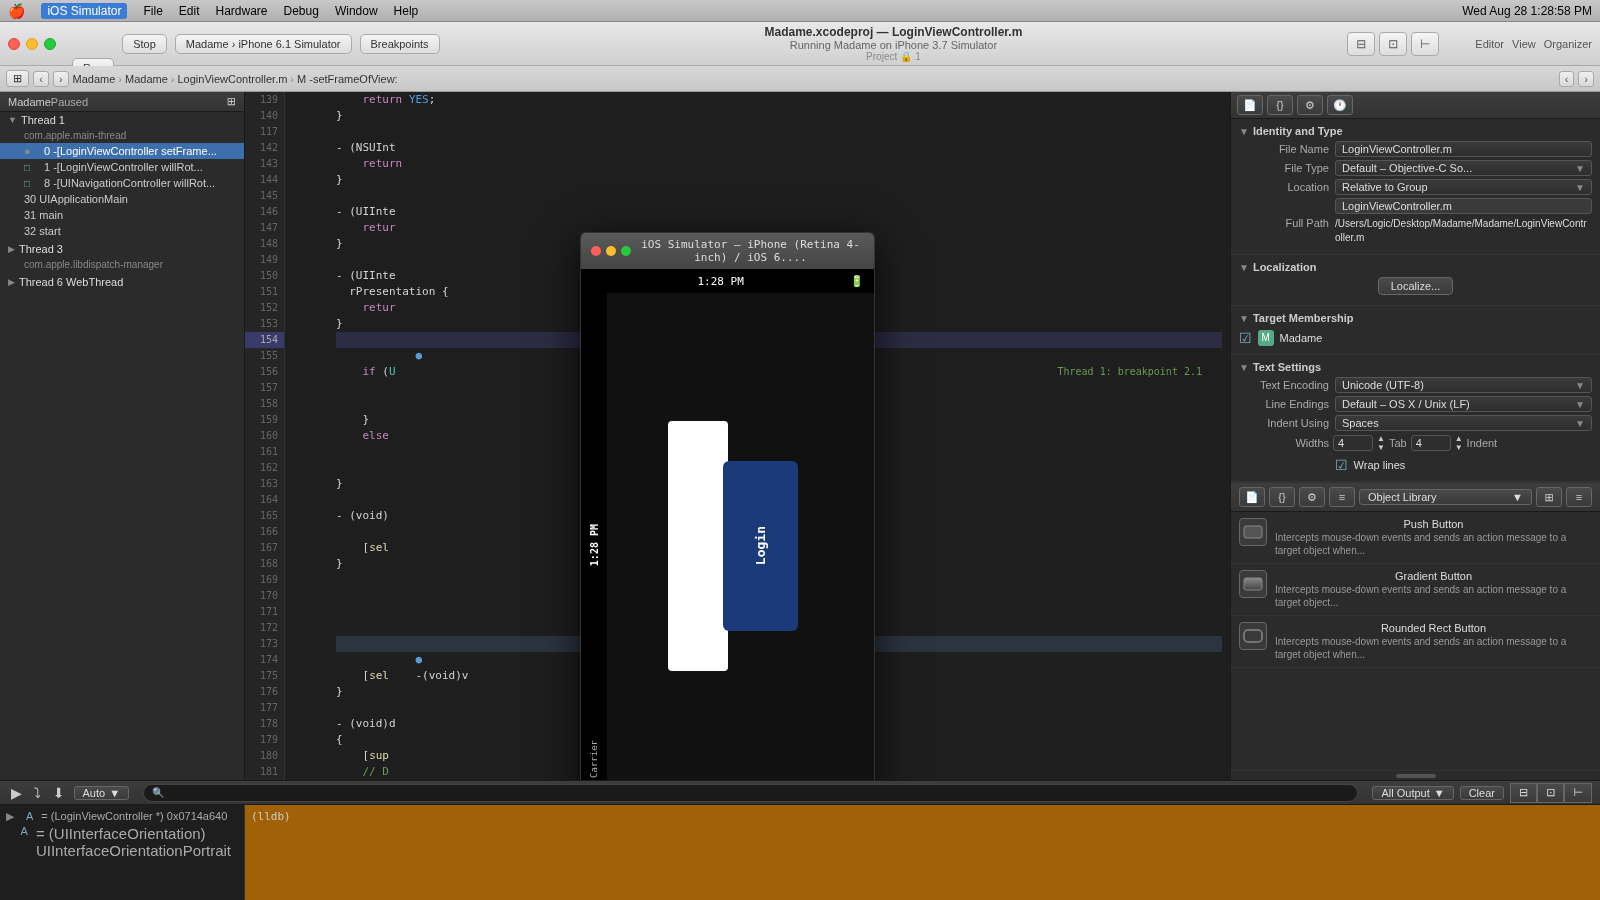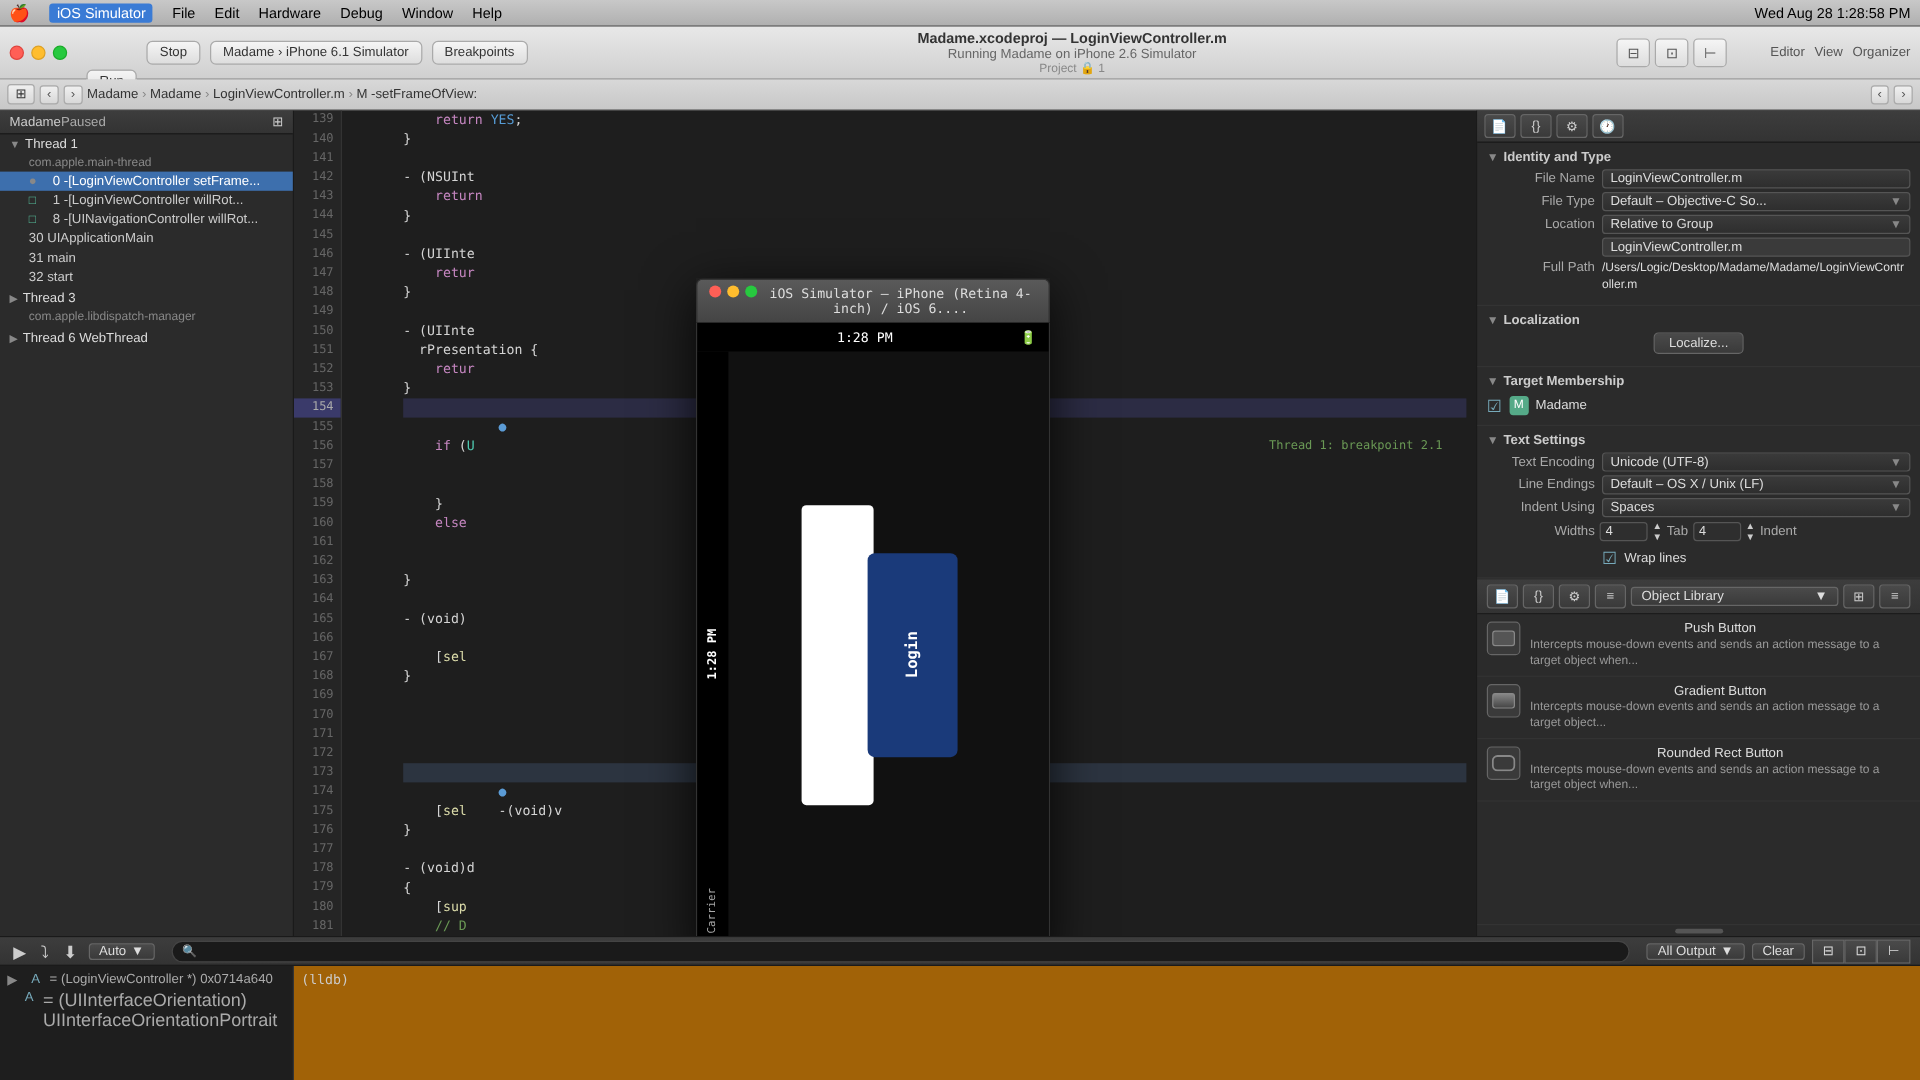--- a/index.html
+++ b/index.html
@@ -444,21 +444,21 @@
       z-index: 50;
       box-shadow: 0 10px 40px rgba(0,0,0,0.8);
     }
     #sim-titlebar {
       background: linear-gradient(to bottom, #5a5a5a, #444);
       padding: 5px 10px;
       border-radius: 6px 6px 0 0;
       font-size: 11px;
       color: #ddd;
       display: flex;
-      align-items: flex-start;
+      align-items: center;
       gap: 6px;
       border: 1px solid #333;
       border-bottom: none;
     }
     #sim-screen {
       background: #111;
       width: 100%;
       height: 530px;
       border: 1px solid #333;
       border-top: none;
@@ -599,21 +599,21 @@
     <button class="toolbar-btn">Stop</button>
     <div class="scheme-box">Madame › iPhone 6.1 Simulator</div>
     <button class="toolbar-btn">Breakpoints</button>
 
     <div class="title-center">
       <div class="title-filename">
         <span>Madame.xcodeproj</span>
         <span> </span><span>—</span><span> </span>
         <span>LoginViewController.m</span>
       </div>
-      <div class="title-subtitle">Running Madame on iPhone 2.6 Simulator</div>
+      <div class="title-subtitle">Running Madame on iPhone 3.7 Simulator</div>
       <div style="font-size:10px;color:#888;">
         <span>Project</span>
         <span>🔒</span>
         <span>1</span>
       </div>
     </div>
 
     <div class="toolbar-right">
       <div class="icon-btn">⊟</div>
       <div class="icon-btn">⊡</div>
@@ -699,21 +699,21 @@
           <span style="color:#ddd;font-weight:500;">Thread 6 WebThread</span>
         </div>
       </div>
     </div>
 
     <div id="code-editor">
       <div class="line-area">
         <div class="line-numbers">
           <div class="line-num">139</div>
           <div class="line-num">140</div>
-          <div class="line-num">141</div>
+          <div class="line-num">117</div>
           <div class="line-num">142</div>
           <div class="line-num">143</div>
           <div class="line-num">144</div>
           <div class="line-num">145</div>
           <div class="line-num">146</div>
           <div class="line-num">147</div>
           <div class="line-num">148</div>
           <div class="line-num">149</div>
           <div class="line-num">150</div>
           <div class="line-num">151</div>

